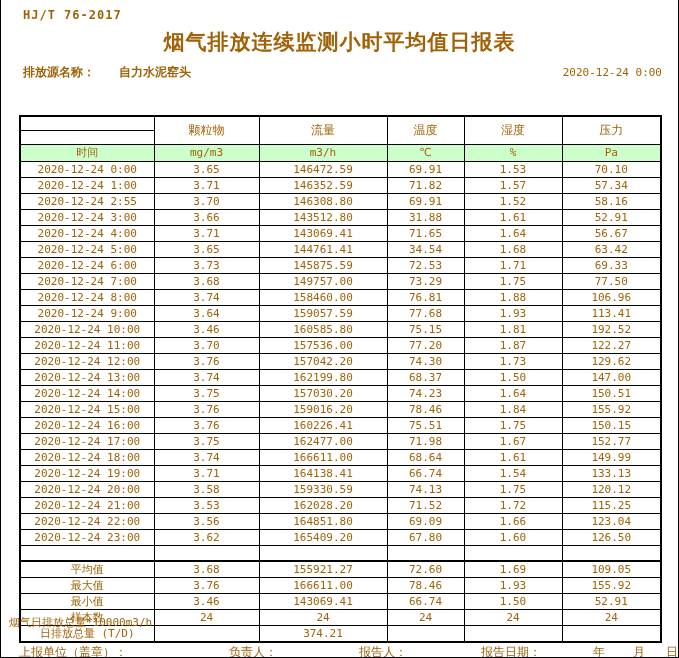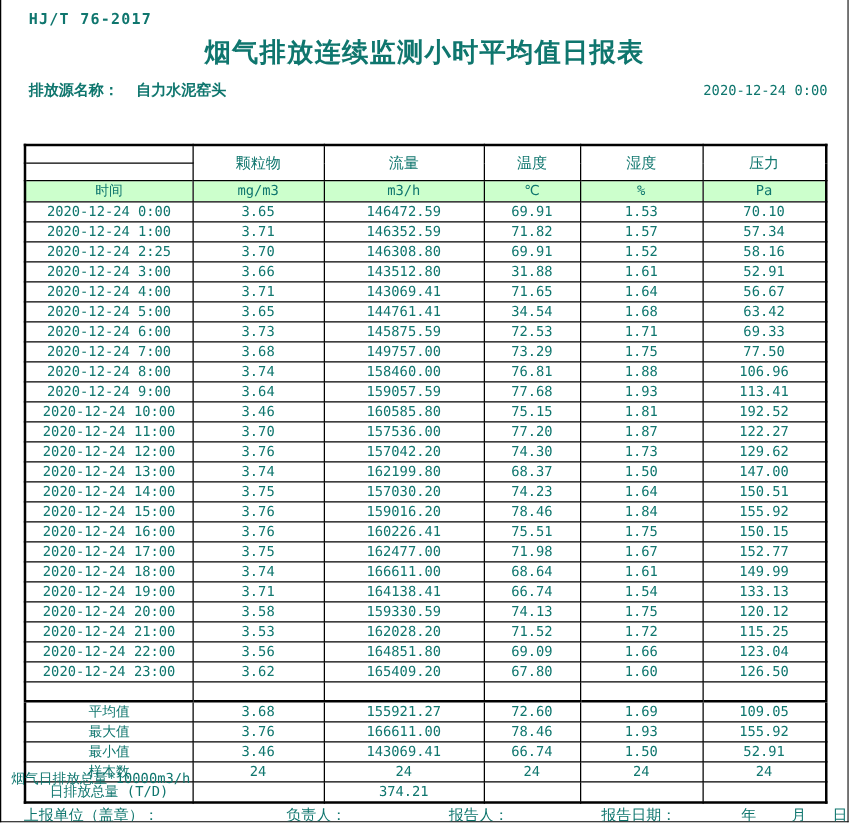--- a/index.html
+++ b/index.html
@@ -1,25 +1,25 @@
 <!DOCTYPE html>
 <html><head>
 <meta charset="utf-8">
 <style>
   html,body{margin:0;padding:0;background:#fff;}
   .page{
     position:relative;width:679px;height:658px;background:#fff;overflow:hidden;
     border-left:1px solid #000;border-right:1px solid #000;border-bottom:1px solid #000;
     box-sizing:border-box;
-    font-family:"DejaVu Sans Mono","DejaVu Sans",monospace;color:#0f766e;
+    font-family:"DejaVu Sans Mono","DejaVu Sans",monospace;color:#a16207;
   }
   .std{position:absolute;left:22px;top:8px;font-size:12px;font-weight:bold;letter-spacing:1px;}
   .title{position:absolute;left:0;top:28px;width:100%;text-align:center;font-size:21px;font-weight:bold;letter-spacing:1px;}
   .src-line{position:absolute;left:22px;top:64px;font-size:12px;font-weight:bold;}
-  .src-line .src-name{margin-left:14px;}
+  .src-line .src-name{margin-left:24px;}
   .hdr-date{position:absolute;right:16px;top:66px;font-size:11px;}
   table.rpt{
     position:absolute;left:18px;top:115px;width:641px;
     border-collapse:collapse;table-layout:fixed;
     border:2px solid #000;
   }
   table.rpt td, table.rpt th{
     border:1px solid #000;text-align:center;vertical-align:middle;
     padding:0;font-size:11px;line-height:15px;height:15px;
     white-space:nowrap;overflow:hidden;font-weight:normal;
@@ -95,21 +95,21 @@
         </tr>
         <tr class="data-row">
           <td>2020-12-24 1:00</td>
           <td>3.71</td>
           <td>146352.59</td>
           <td>71.82</td>
           <td>1.57</td>
           <td>57.34</td>
         </tr>
         <tr class="data-row">
-          <td>2020-12-24 2:25</td>
+          <td>2020-12-24 2:55</td>
           <td>3.70</td>
           <td>146308.80</td>
           <td>69.91</td>
           <td>1.52</td>
           <td>58.16</td>
         </tr>
         <tr class="data-row">
           <td>2020-12-24 3:00</td>
           <td>3.66</td>
           <td>143512.80</td>

